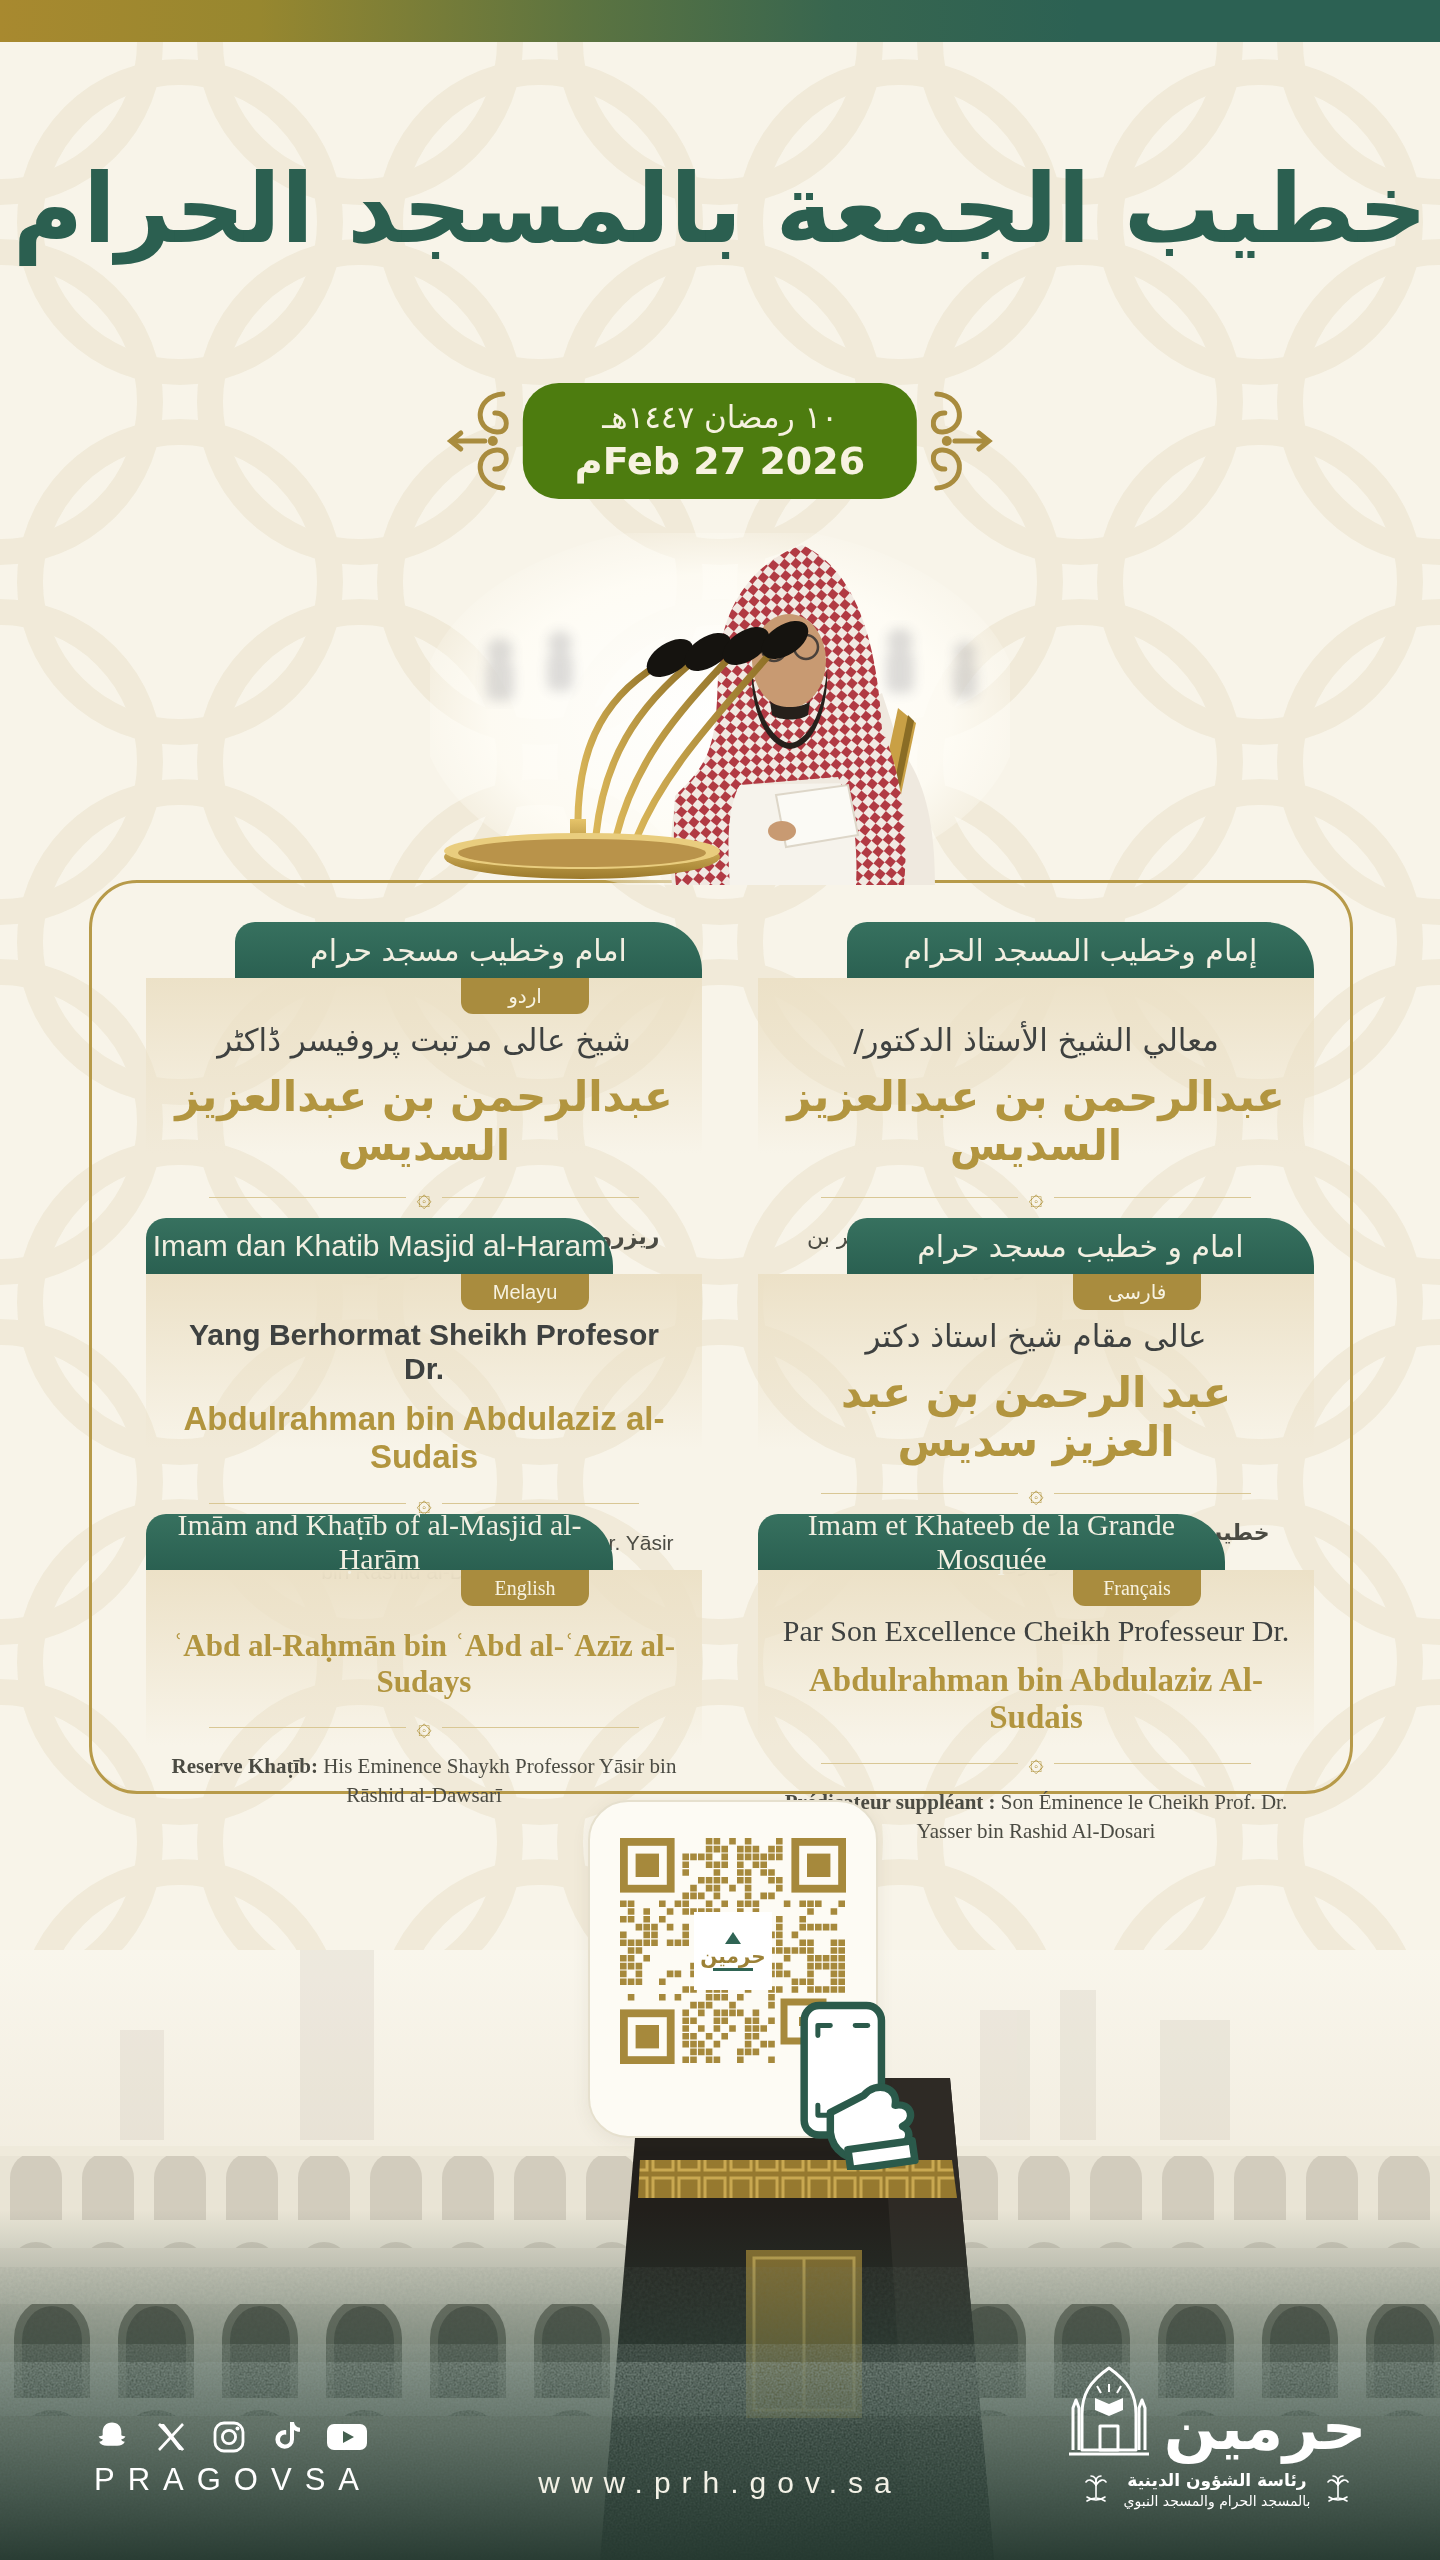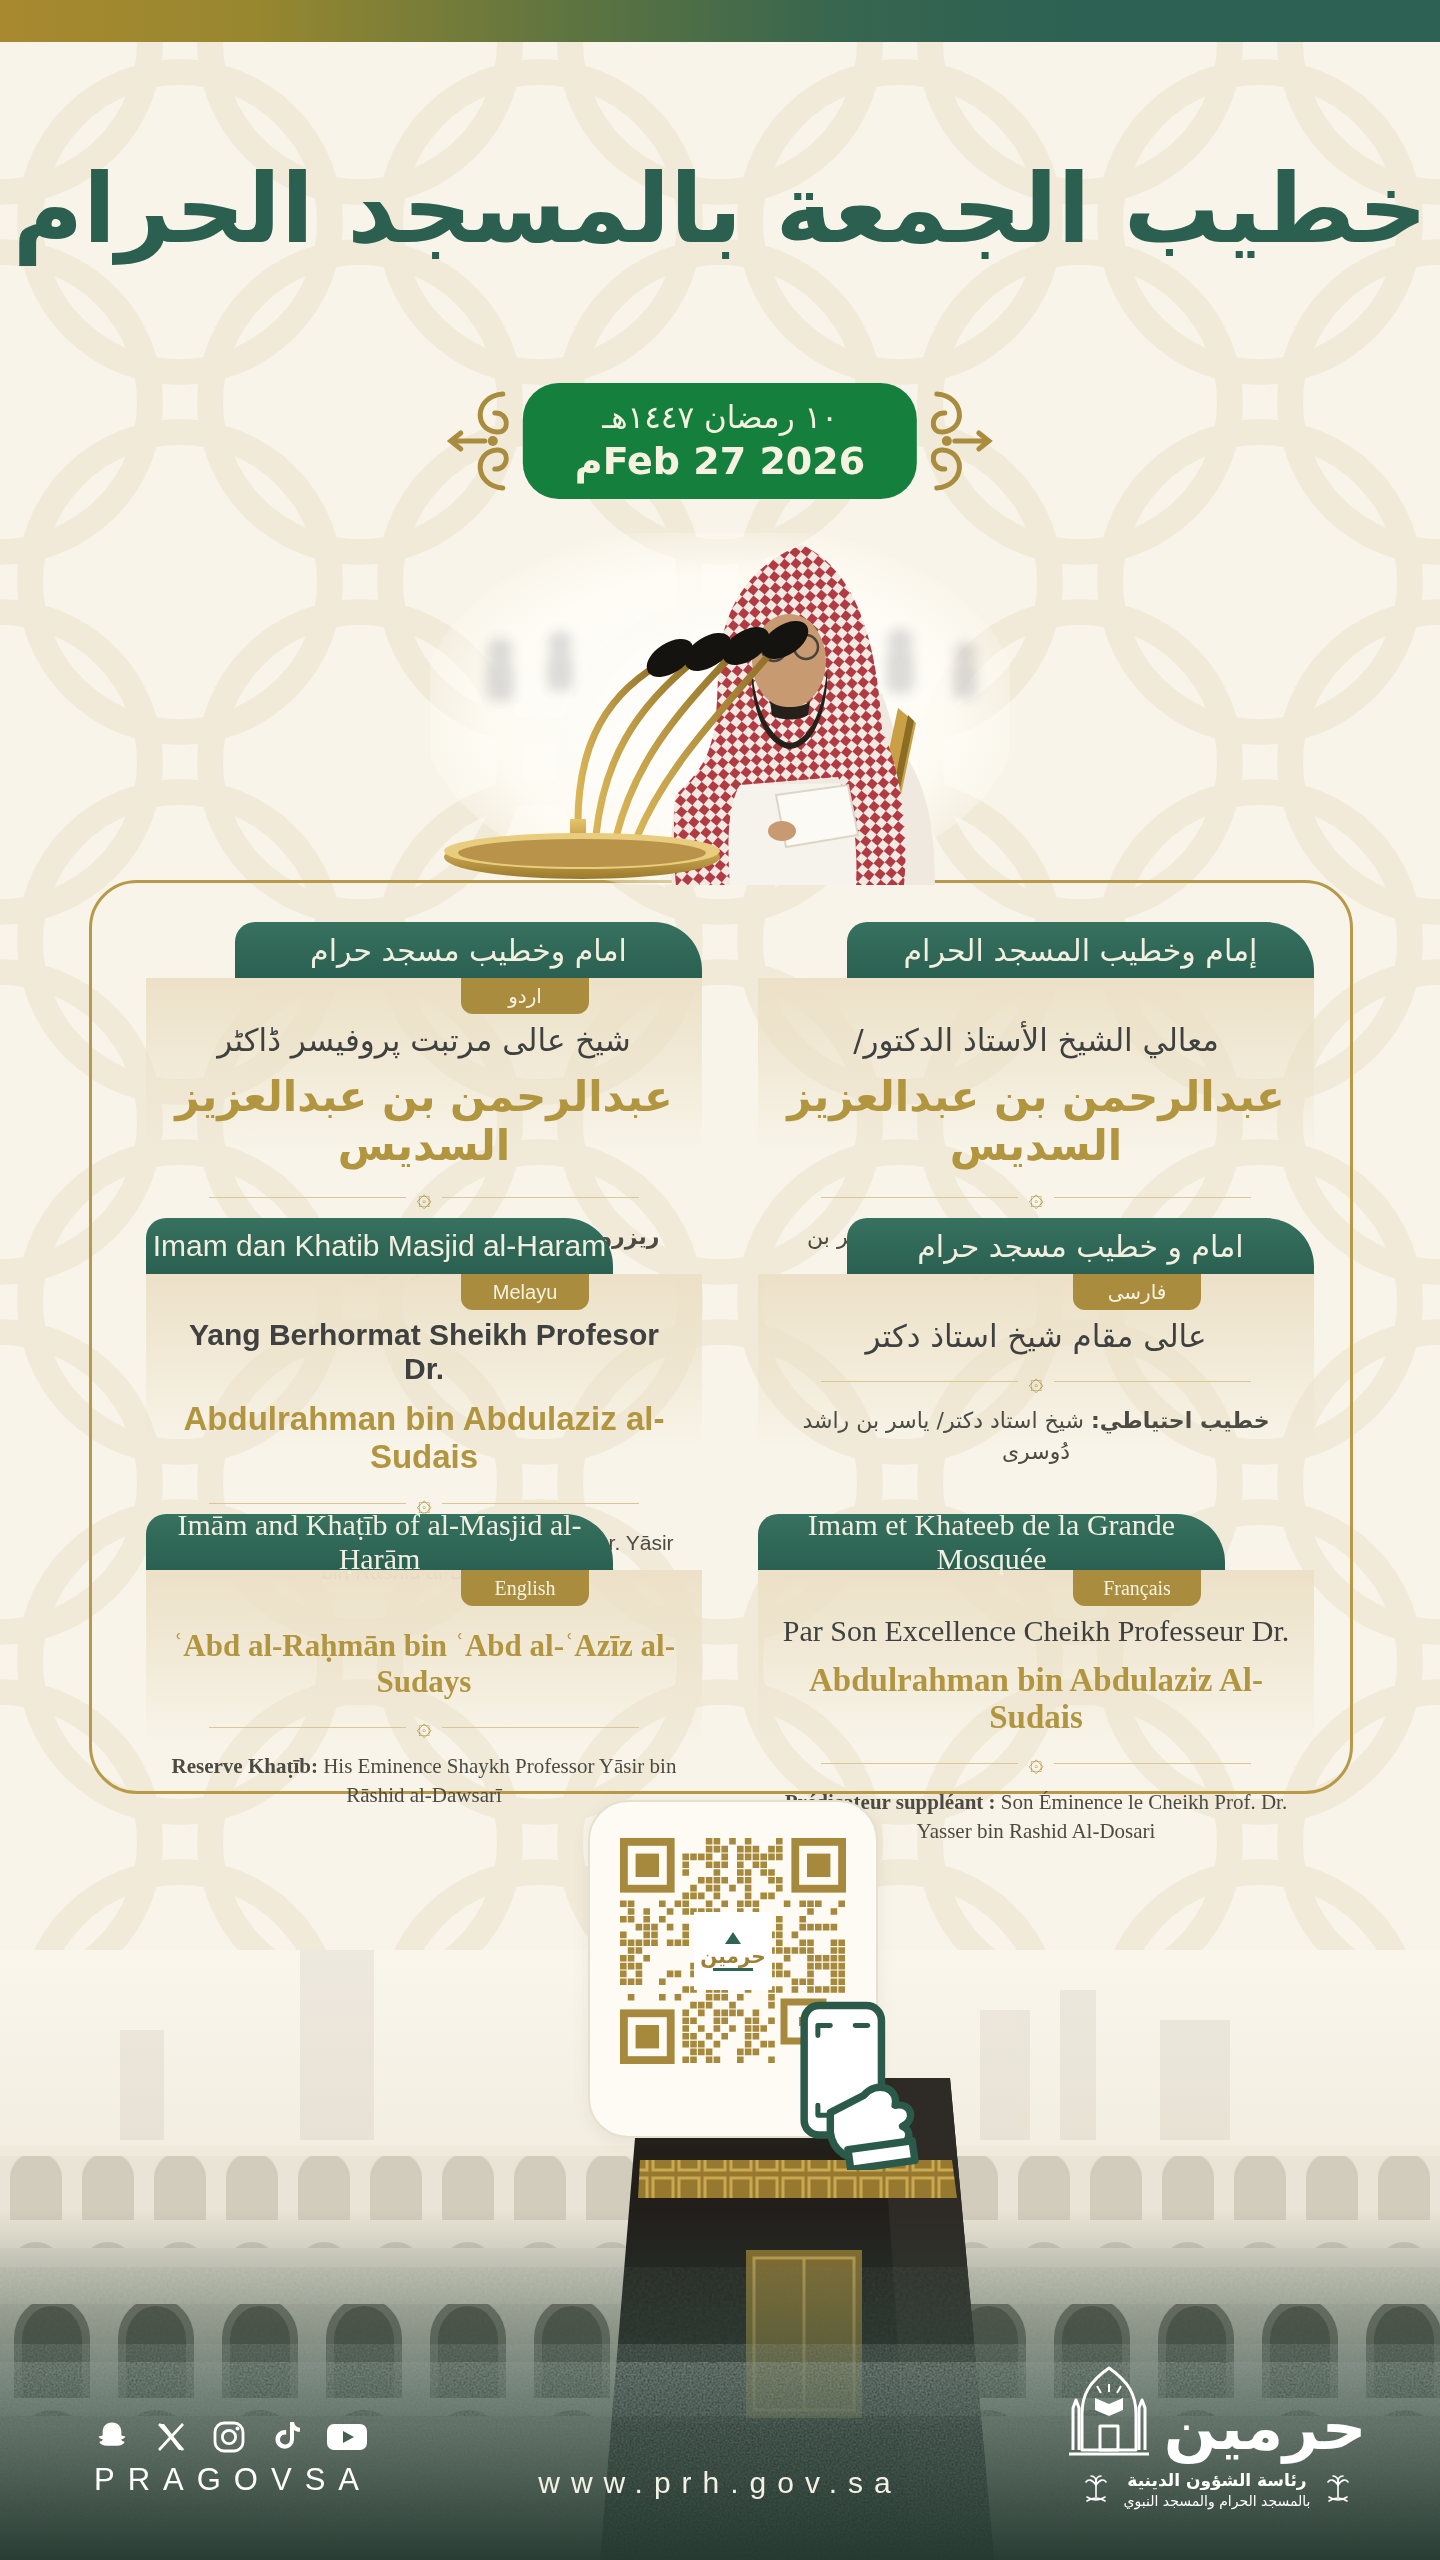--- a/index.html
+++ b/index.html
@@ -12,21 +12,21 @@
   .topbar{position:absolute;top:0;left:0;width:100%;height:42px;z-index:6;
     background:linear-gradient(90deg,#a8892f 0%,#97872f 18%,#5d7440 40%,#38664f 58%,#2c6153 75%,#2c6153 100%);}
 
   .bg-pattern{position:absolute;top:42px;left:0;z-index:0;}
 
   .main-title{position:absolute;top:118px;left:0;width:100%;text-align:center;z-index:2;
     direction:rtl;color:#2b5f50;font-weight:700;font-size:96px;letter-spacing:2px;line-height:1.9;}
 
   .date-wrap{position:absolute;top:383px;left:50%;transform:translateX(-50%);z-index:2;
     display:flex;align-items:center;gap:14px;}
-  .date-pill{background:#15803d;color:#f7f2e0;border-radius:36px;padding:16px 52px;text-align:center;direction:rtl;}
+  .date-pill{background:#4d7c0f;color:#f7f2e0;border-radius:36px;padding:16px 52px;text-align:center;direction:rtl;}
   .date-hijri{font-size:31px;letter-spacing:1px;}
   .date-greg{font-size:38px;font-weight:700;margin-top:4px;}
 
   .cards-frame{position:absolute;left:89px;top:880px;width:1258px;height:908px;z-index:1;
     border:3px solid #b79a49;border-radius:48px;}
 
   .sheikh{position:absolute;top:533px;left:50%;transform:translateX(-50%);z-index:3;}
 
   .cards{position:absolute;left:146px;top:922px;width:1168px;z-index:2;
     display:grid;grid-template-columns:556px 556px;column-gap:56px;grid-auto-rows:270px;row-gap:26px;}
@@ -251,20 +251,21 @@
     </div>
 
     <div class="card rtl" dir="rtl">
       <div class="card-body-bg"></div>
       <div class="card-header f-ar">
           <span>امام و خطیب مسجد حرام</span>
         </div>
       <div class="lang-badge f-ar">فارسی</div>
       <div class="card-content f-ar">
         <div class="line1">عالی مقام شیخ استاذ دکتر</div>
+        <div class="name">عبد الرحمن بن عبد العزیز سدیس</div>
         <div class="divider">
             <span class="orn">۞</span>
           </div>
         <div class="footer-line"><b>خطیب احتیاطي:</b> <span>شیخ استاد دکتر/ یاسر بن راشد دُوسری</span></div>
       </div>
     </div>
 
     <div class="card f-serif">
       <div class="card-body-bg"></div>
       <div class="card-header f-serif">

